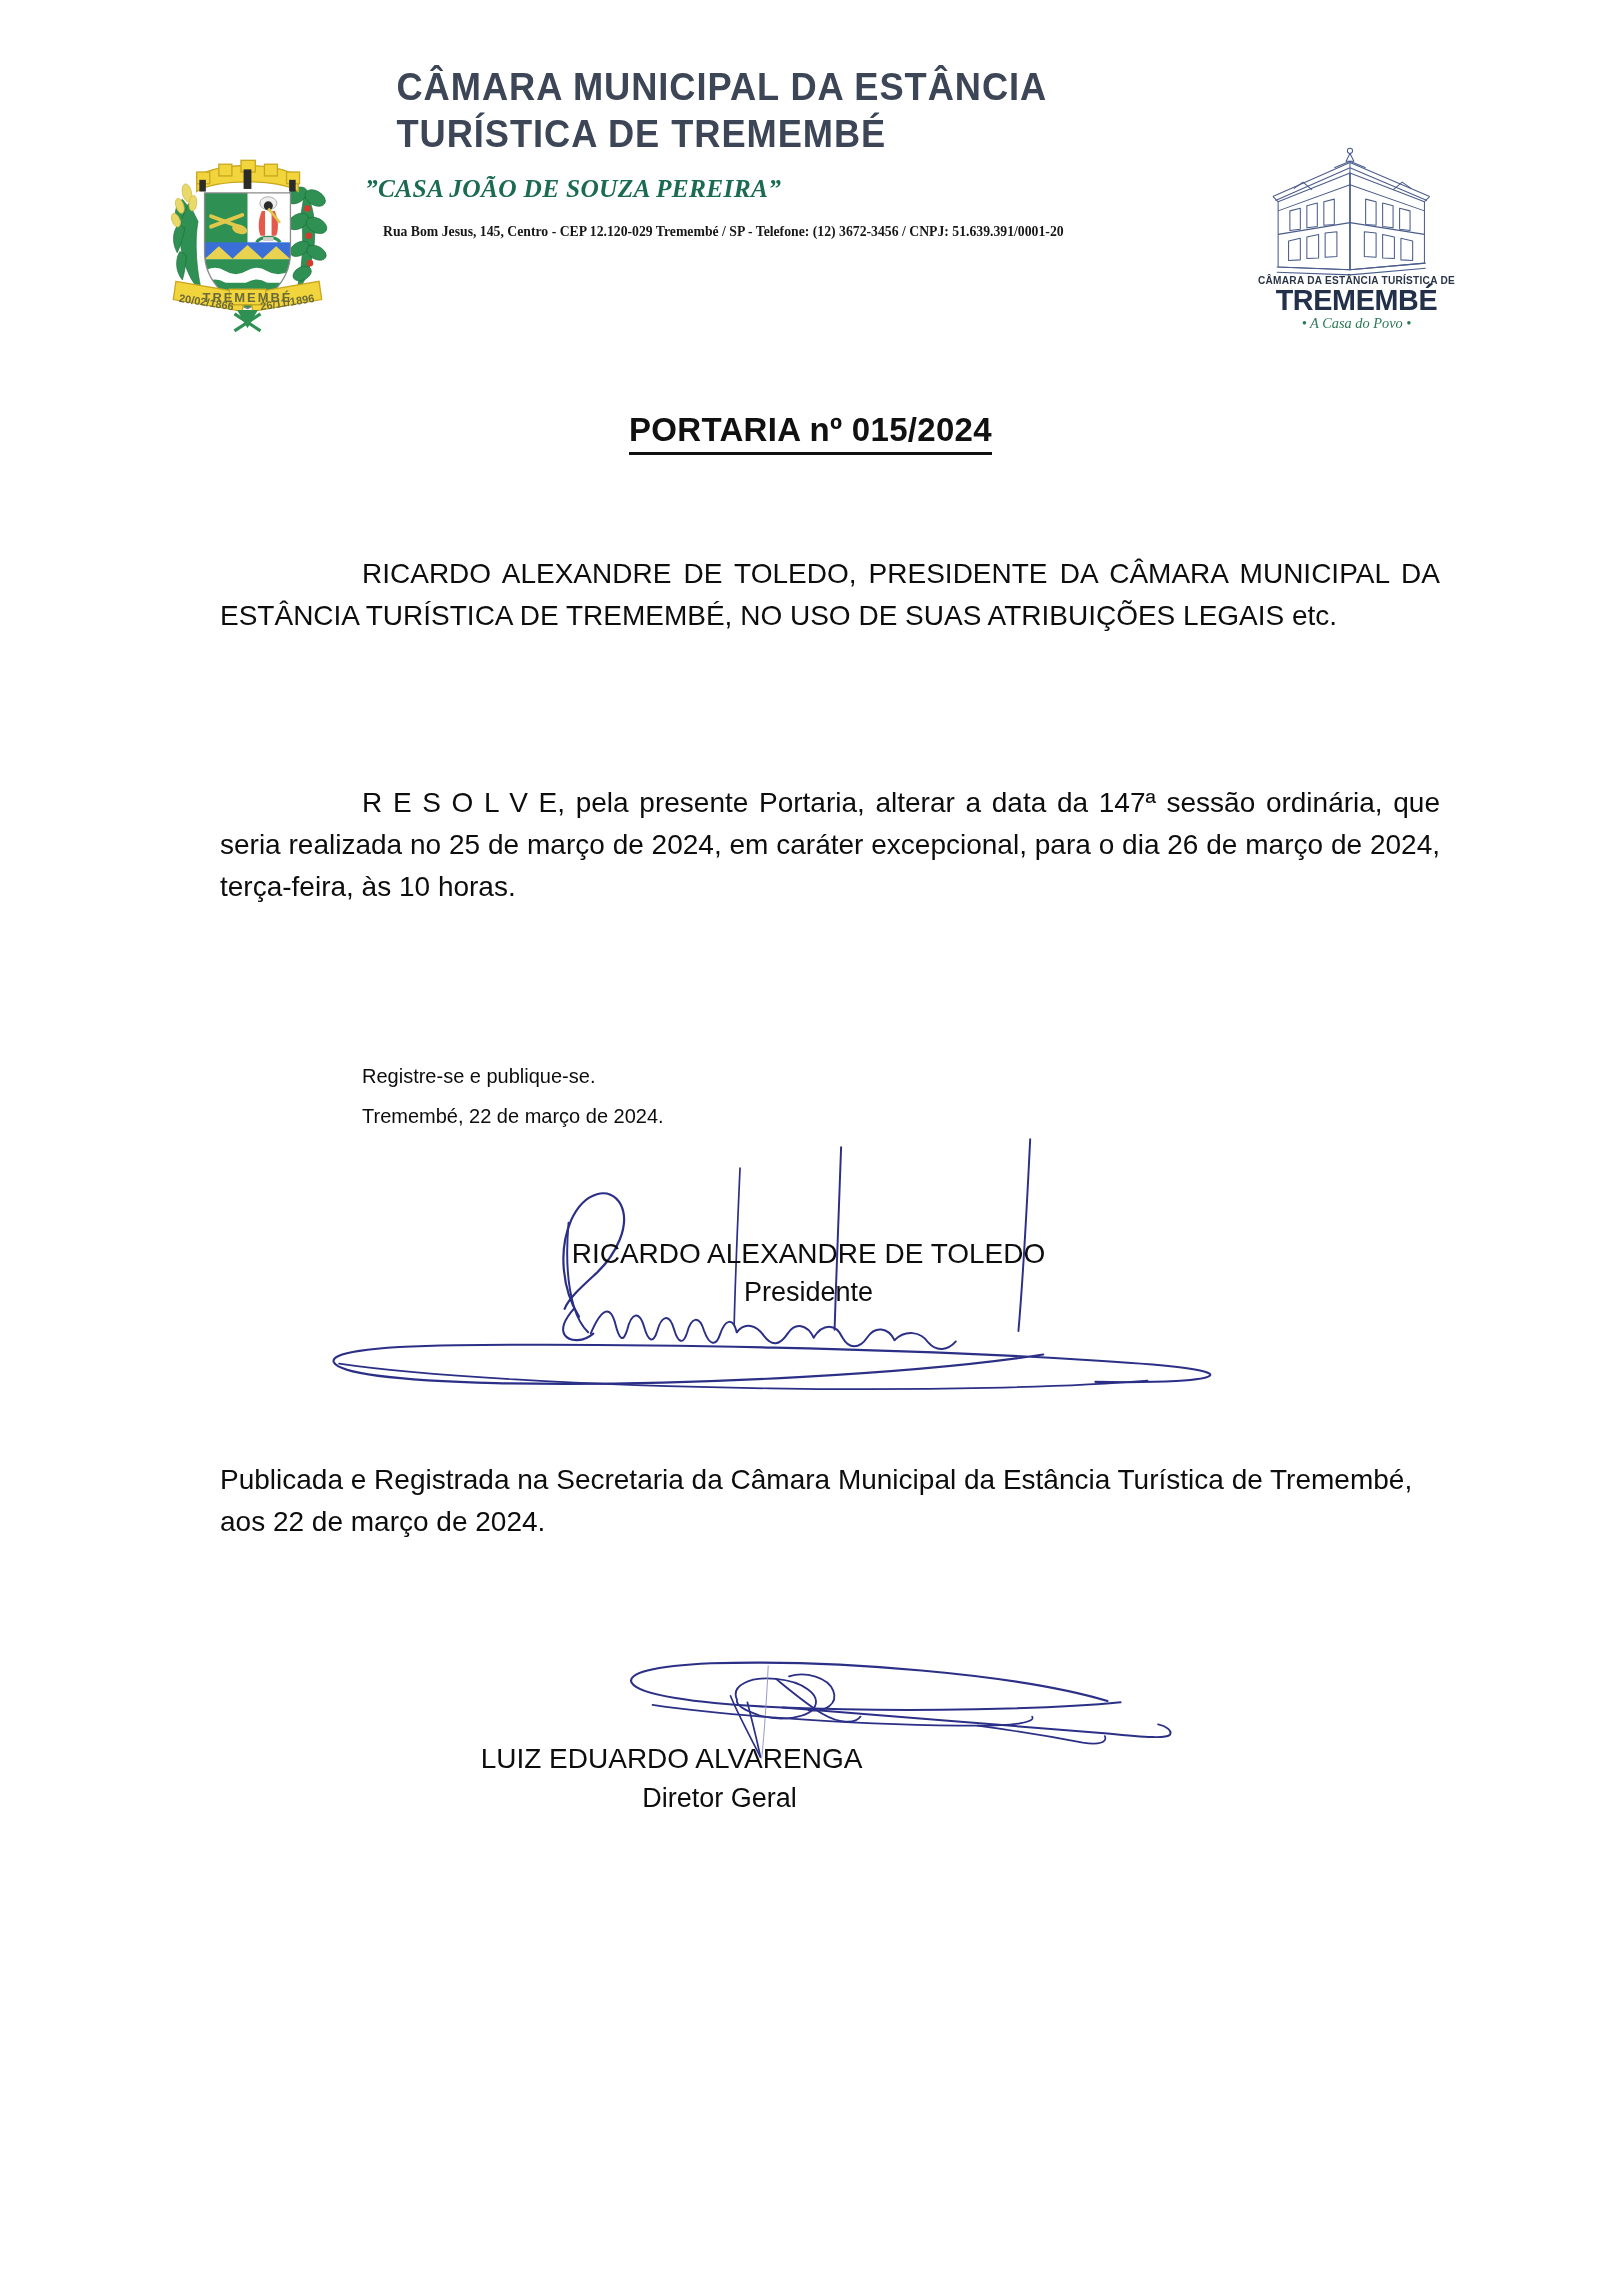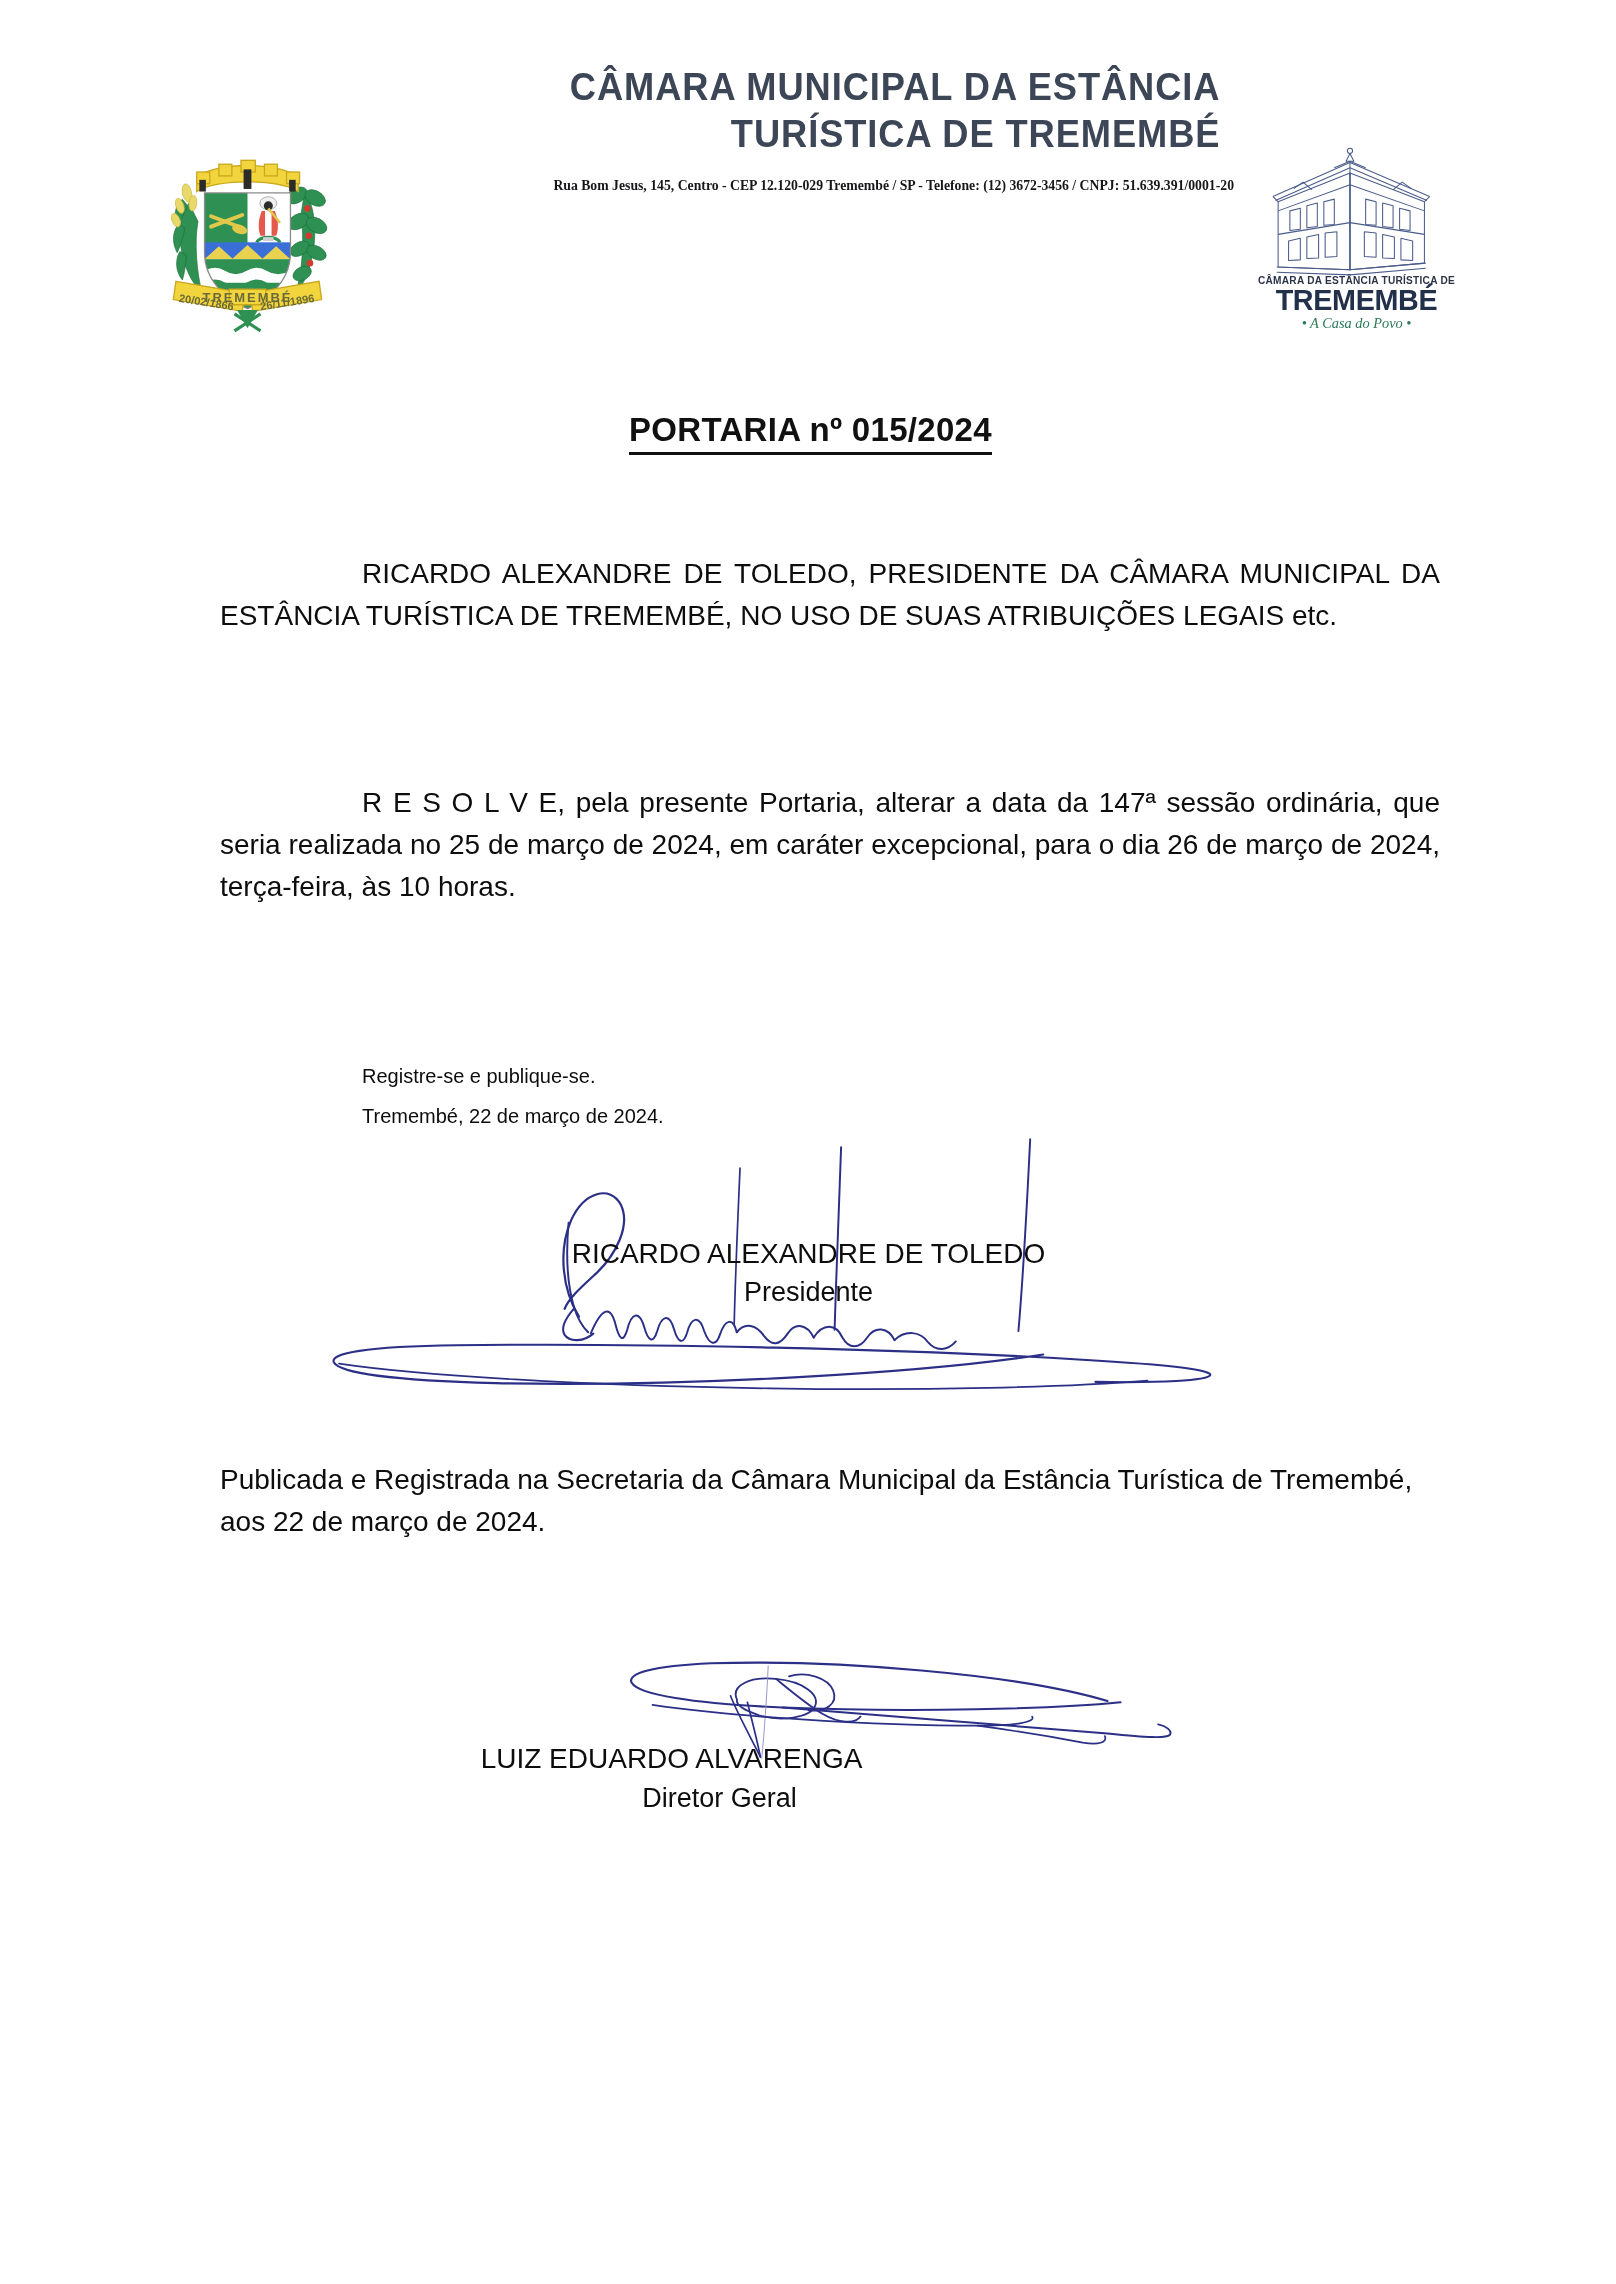--- a/index.html
+++ b/index.html
@@ -37,24 +37,24 @@
   }
   .right-logo {
     position: absolute;
     left: 1252px;
     top: 76px;
     width: 209px;
     height: 196px;
   }
   .header-text {
     position: absolute;
-    left: 352px;
+    left: 365px;
     top: 0px;
     width: 900px;
-    text-align: right;
+    text-align: left;
   }
   .org-title {
     font-family: "Liberation Sans", sans-serif;
     font-weight: 700;
     font-size: 39px;
     line-height: 47px;
     letter-spacing: 1px;
     color: #3c4656;
     transform: scaleX(0.93);
     transform-origin: center top;
@@ -244,20 +244,21 @@
           <path d="M120 256 L136 284 L152 256 Z" fill="#2e9153"></path>
           <path d="M116 262 L156 288" stroke="#2e9153" stroke-width="5" fill="none"></path>
           <path d="M156 262 L116 288" stroke="#2e9153" stroke-width="5" fill="none"></path>
         </g>
       </svg>
     </div>
 
     <div class="header-text">
       <div class="org-title">CÂMARA MUNICIPAL DA ESTÂNCIA</div>
       <div class="org-title">TURÍSTICA DE TREMEMBÉ</div>
+      <div class="org-subtitle">”CASA JOÃO DE SOUZA PEREIRA”</div>
       <div class="org-address">Rua Bom Jesus, 145, Centro - CEP 12.120-029 Tremembé / SP - Telefone: (12) 3672-3456 / CNPJ: 51.639.391/0001-20</div>
     </div>
 
     <div class="right-logo">
       <svg viewBox="0 0 320 300" width="209" height="196" aria-hidden="true">
         <g fill="none" stroke="#4a5c8a" stroke-width="1.6" stroke-linejoin="round">
 
           <path d="M150 36 L150 200"></path>
           <path d="M150 52 L40 96 L40 196 L150 200 Z"></path>
           <path d="M150 52 L264 96 L264 190 L150 200 Z"></path>

